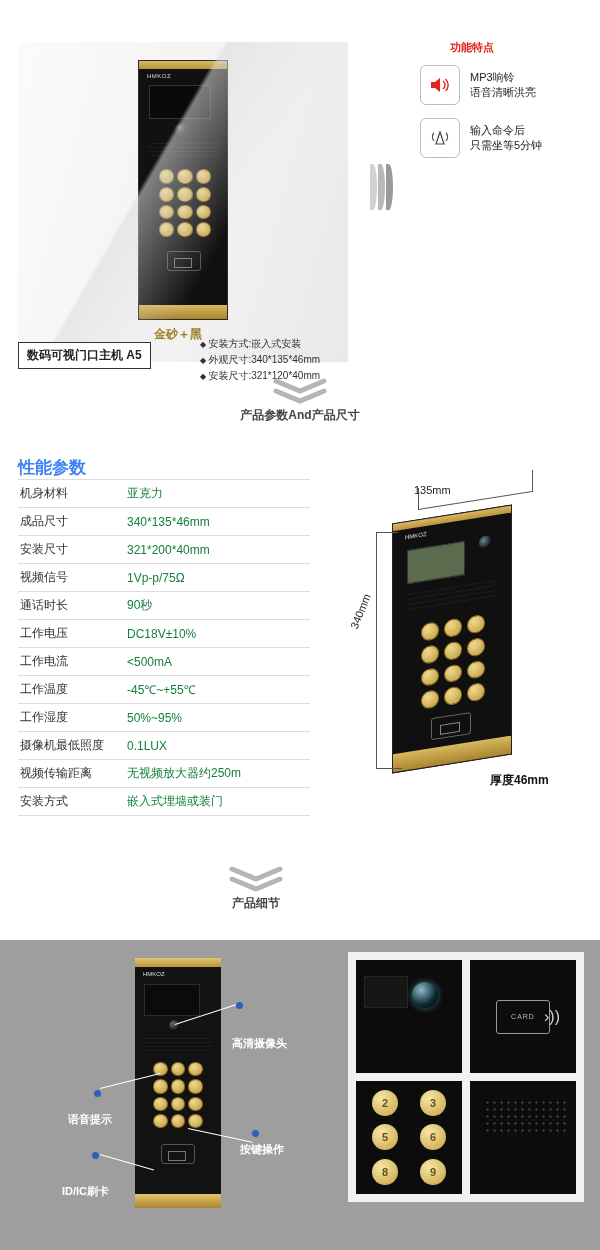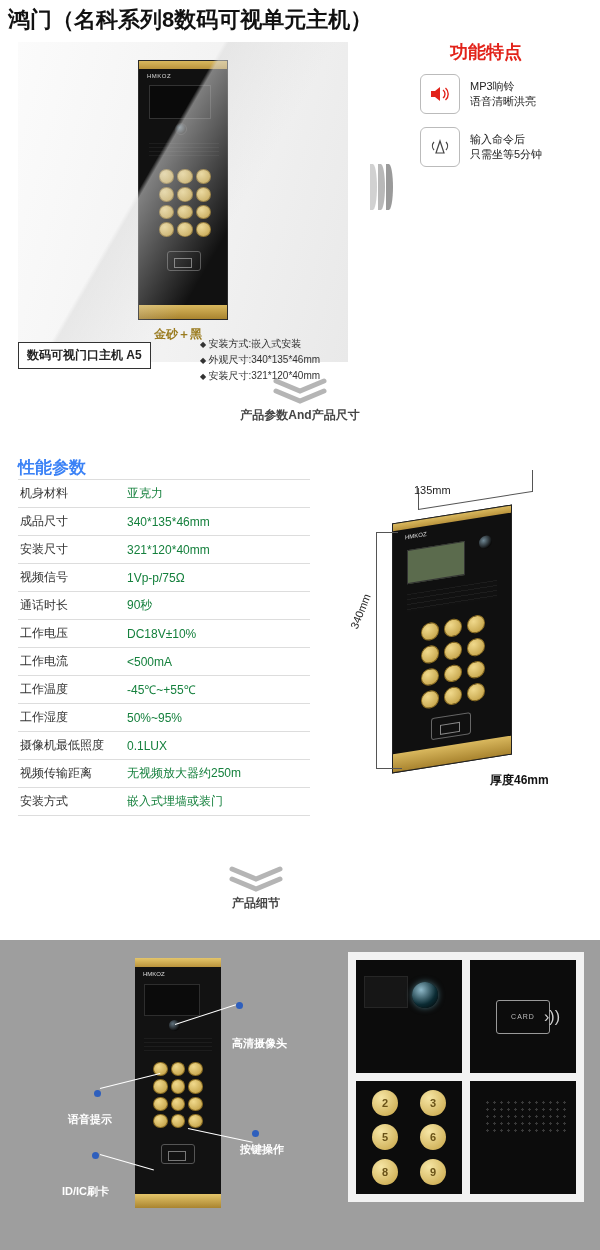--- a/index.html
+++ b/index.html
@@ -101,21 +101,21 @@
     position:absolute; top:0; width:7px; height:46px; background:#9a9a9a;
     border-radius:0 60% 60% 0 / 0 50% 50% 0;
   }
   .arrow-mark span:nth-child(1){ left:0; opacity:.45;}
   .arrow-mark span:nth-child(2){ left:8px; opacity:.7;}
   .arrow-mark span:nth-child(3){ left:16px; opacity:1;}
 
   
   .features { position:absolute; left:420px; top:0px; width:180px; }
   .features-title {
-    font-size:18px; font-weight:bold; color:#e2231a; text-align:left; margin:4px 0 10px 30px;
+    font-size:11px; font-weight:bold; color:#e2231a; text-align:left; margin:4px 0 10px 30px;
   }
   .feature-row { display:flex; align-items:center; margin-bottom:13px; }
   .feature-icon {
     width:40px; height:40px; border:1px solid #bbb; border-radius:6px;
     display:flex; align-items:center; justify-content:center; flex:0 0 40px;
     background:#fff;
   }
   .feature-text { margin-left:10px; font-size:11px; color:#222; line-height:15px; }
 
   
@@ -230,23 +230,20 @@
     position:absolute; left:14px; top:18px; width:84px; height:34px;
     background-image:radial-gradient(#3a3a3a 1px, transparent 1.2px);
     background-size:7px 7px;
   }
 </style>
 </head>
 <body>
 
 <div class="page">
 
-  <div class="header">
-    <div class="brand">鸿门（名科系列8数码可视单元主机）</div>
-  </div>
 
   <div class="top-section">
 
     <div class="photo-panel">
       <div class="device">
         <div class="top-cap"></div>
         <div class="logo">HMKOZ</div>
         <div class="screen"></div>
         <div class="cam"></div>
         <div class="speaker"></div>
@@ -334,21 +331,21 @@
           <tr>
             <td class="k">机身材料</td>
             <td class="v">亚克力</td>
           </tr>
       <tr>
             <td class="k">成品尺寸</td>
             <td class="v">340*135*46mm</td>
           </tr>
       <tr>
             <td class="k">安装尺寸</td>
-            <td class="v">321*120*40mm</td>
+            <td class="v">321*200*40mm</td>
           </tr>
       <tr>
             <td class="k">视频信号</td>
             <td class="v">1Vp-p/75Ω</td>
           </tr>
       <tr>
             <td class="k">通话时长</td>
             <td class="v">90秒</td>
           </tr>
       <tr>

